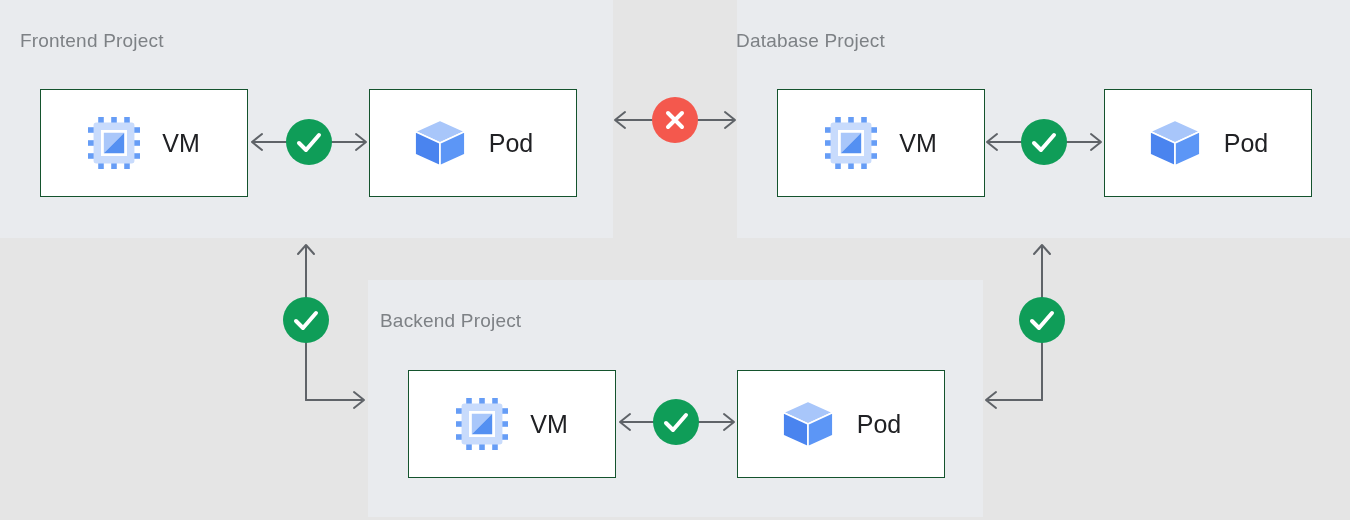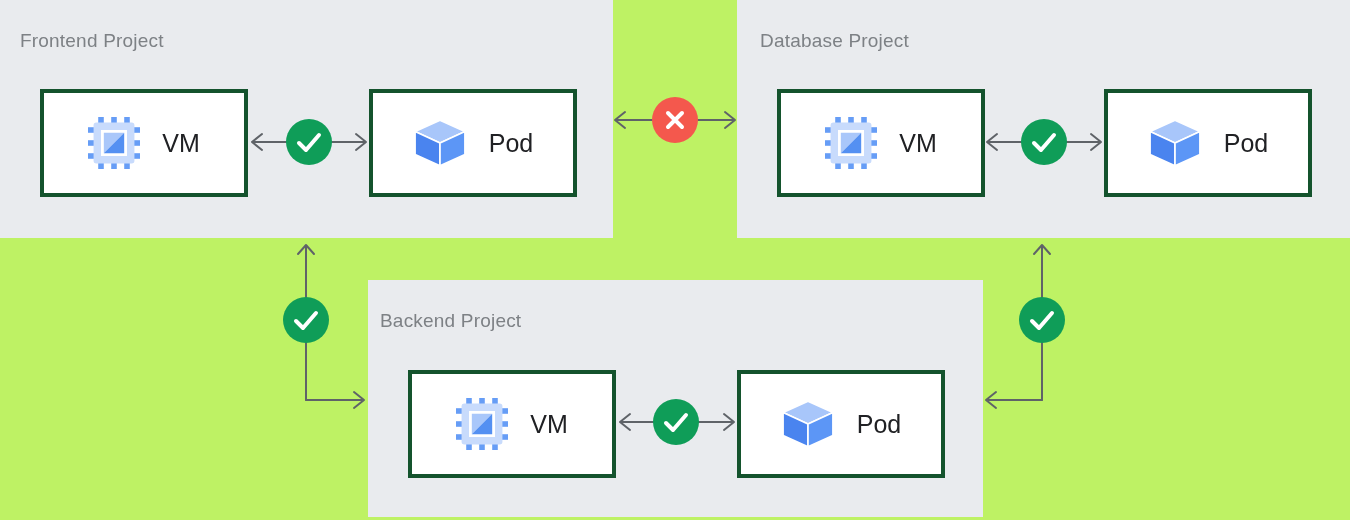--- a/index.html
+++ b/index.html
@@ -1,30 +1,30 @@
 <!DOCTYPE html>
 <html><head>
 <meta charset="utf-8">
 <style>
   html,body{margin:0;padding:0;background:#ffffff;}
   .canvas{
-    position:relative;width:1350px;height:520px;background:#bef264;
+    position:relative;width:1350px;height:520px;background:#e5e5e5;
     font-family:"Liberation Sans",sans-serif;overflow:hidden;
   }
   .panel{position:absolute;background:#e9ebee;z-index:0;}
   #panel-frontend{left:0;top:0;width:613px;height:238px;}
   #panel-database{left:737px;top:0;width:613px;height:238px;}
   #panel-backend{left:368px;top:280px;width:615px;height:237px;}
   .panel-title{
     position:absolute;margin:0;font-size:19px;font-weight:400;
     color:#7d8185;letter-spacing:0.2px;z-index:1;white-space:nowrap;
   }
   .node{
     position:absolute;width:208px;height:108px;background:#ffffff;
-    border:4px solid #14532d;box-sizing:border-box;z-index:1;
+    border:1px solid #14532d;box-sizing:border-box;z-index:1;
     display:flex;align-items:center;justify-content:center;gap:22px;
   }
   .node-label{font-size:25px;color:#202124;}
   .icon{display:flex;align-items:center;justify-content:center;}
   .wires{position:absolute;left:0;top:0;width:1350px;height:520px;z-index:2;pointer-events:none;}
   .badge{
     position:absolute;width:46px;height:46px;border-radius:50%;
     display:flex;align-items:center;justify-content:center;z-index:3;
   }
   .badge.green{background:#0f9d58;}
@@ -33,21 +33,21 @@
 </head>
 <body>
 
 <div class="canvas">
 
   <section class="panel" id="panel-frontend"></section>
   <section class="panel" id="panel-database"></section>
   <section class="panel" id="panel-backend"></section>
 
   <h2 class="panel-title" style="left:20px;top:30px">Frontend Project</h2>
-  <h2 class="panel-title" style="left:760px;top:30px">Database Project</h2>
+  <h2 class="panel-title" style="left:736px;top:30px">Database Project</h2>
   <h2 class="panel-title" style="left:380px;top:310px">Backend Project</h2>
 
   <svg class="wires" viewBox="0 0 1350 520" fill="none" stroke="#5f6368" stroke-width="2" stroke-linecap="round" stroke-linejoin="round">
 
     <path d="M253,142 H365"></path>
     <path d="M262,134 L252,142 L262,150"></path>
     <path d="M356,134 L366,142 L356,150"></path>
 
     <path d="M988,142 H1100"></path>
     <path d="M997,134 L987,142 L997,150"></path>

